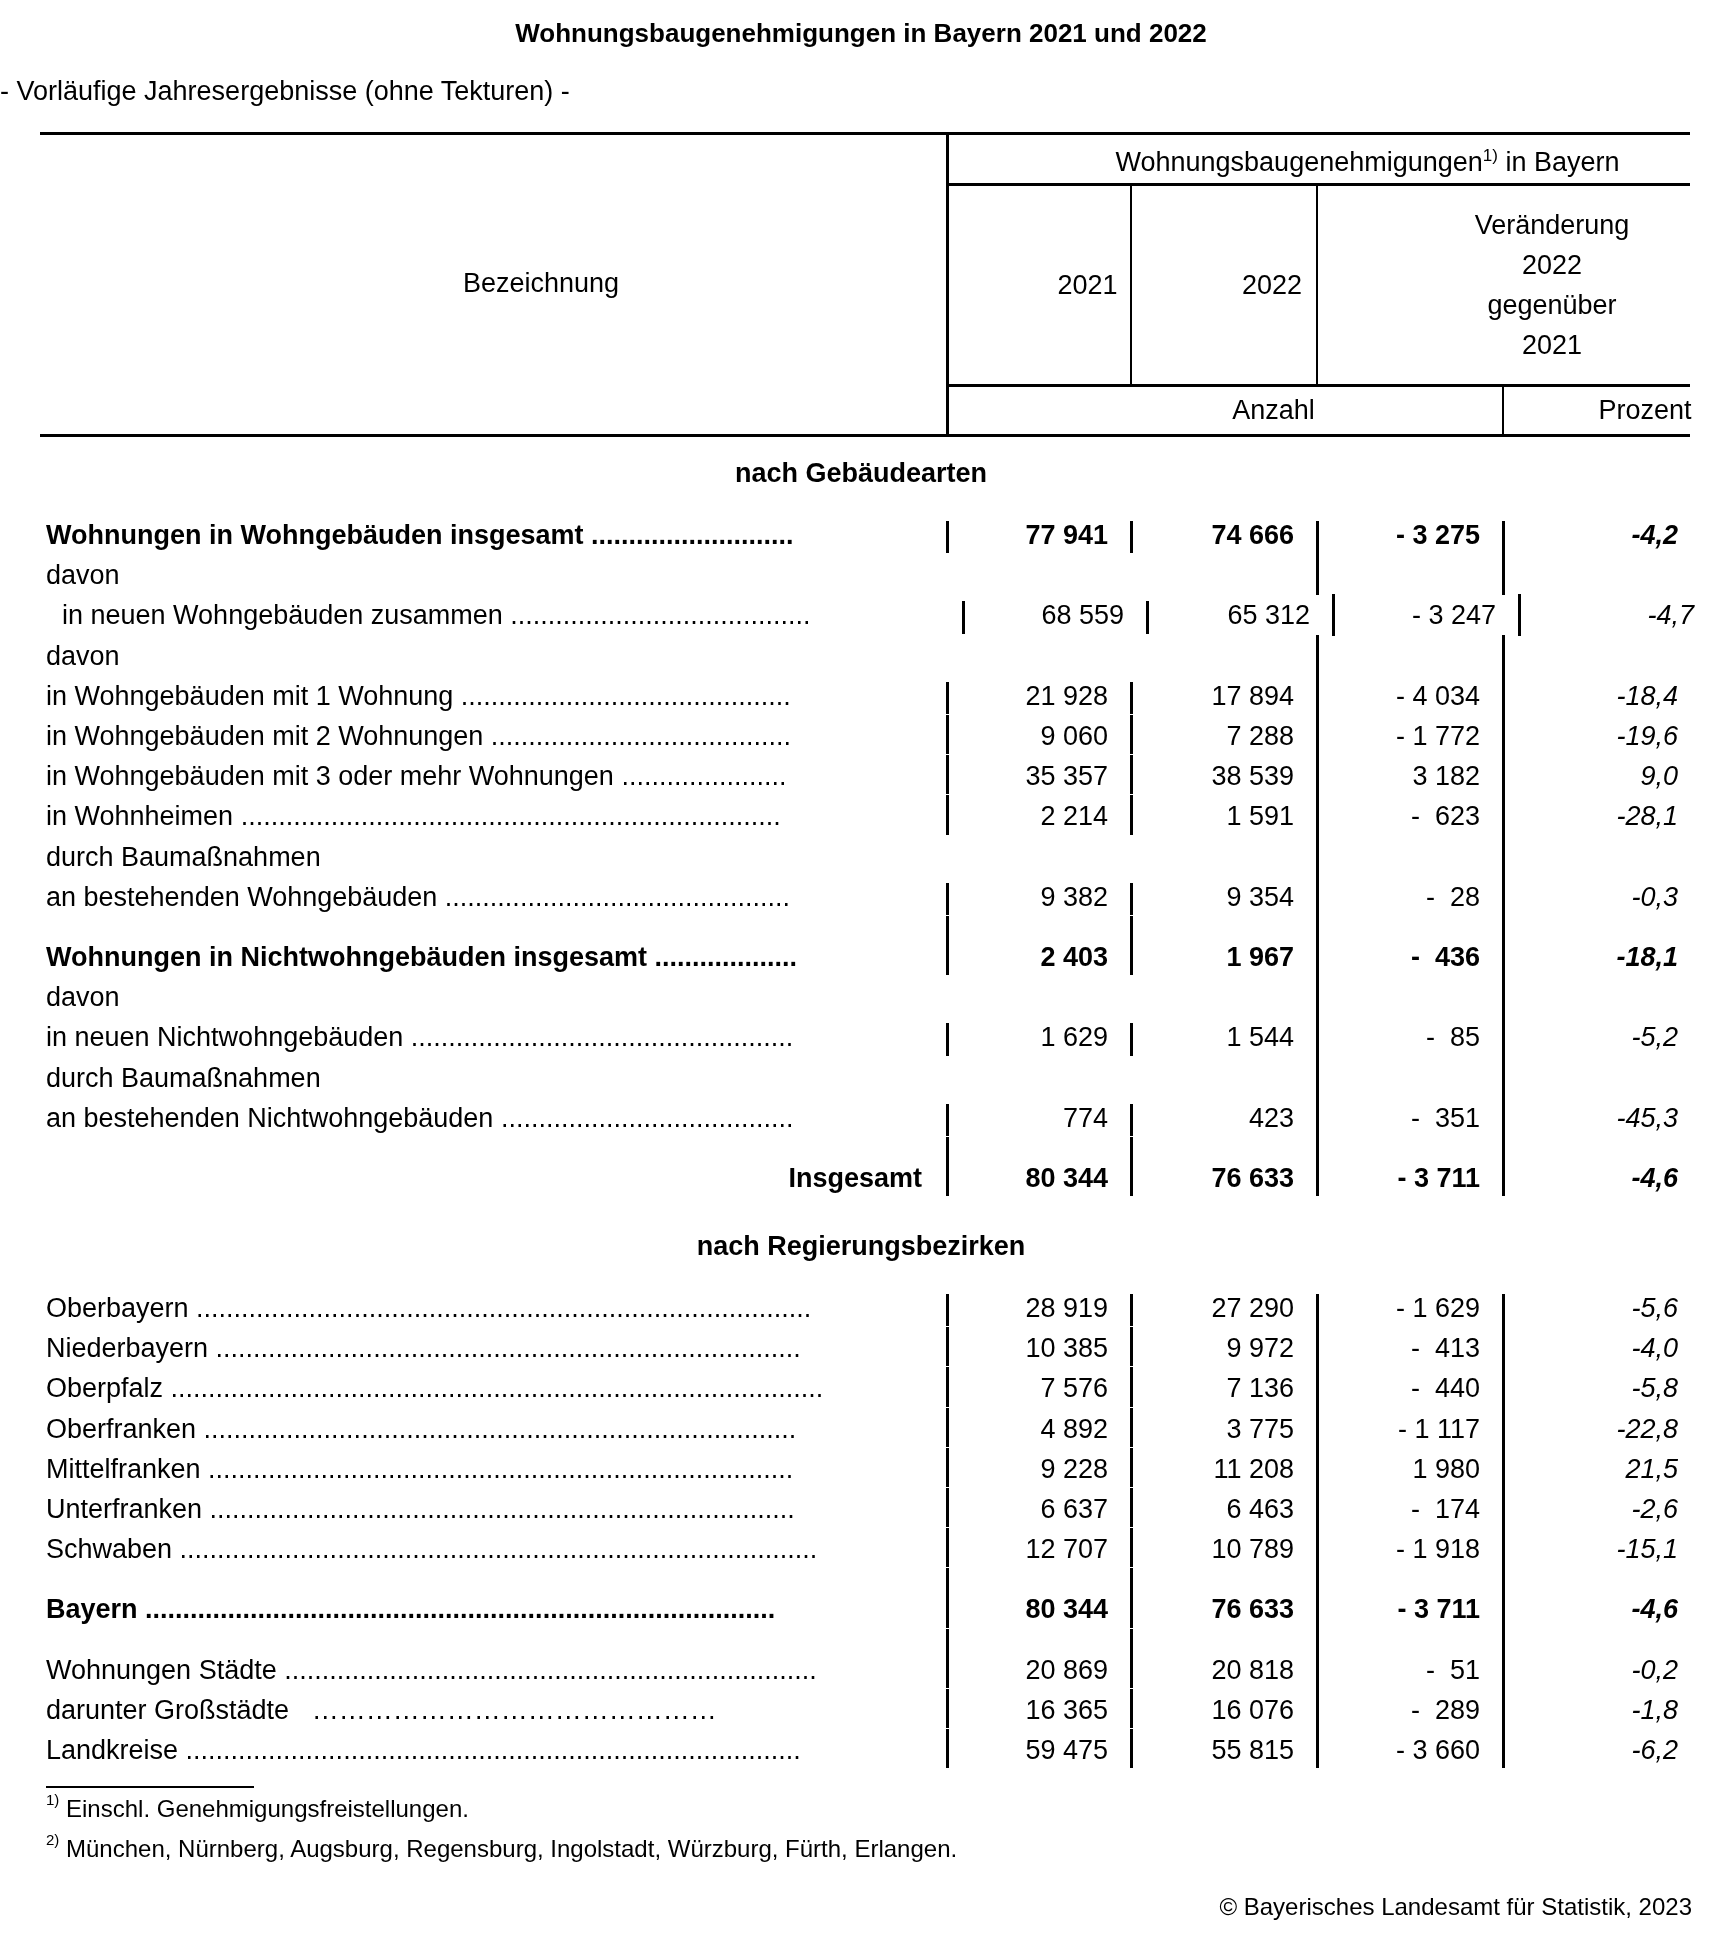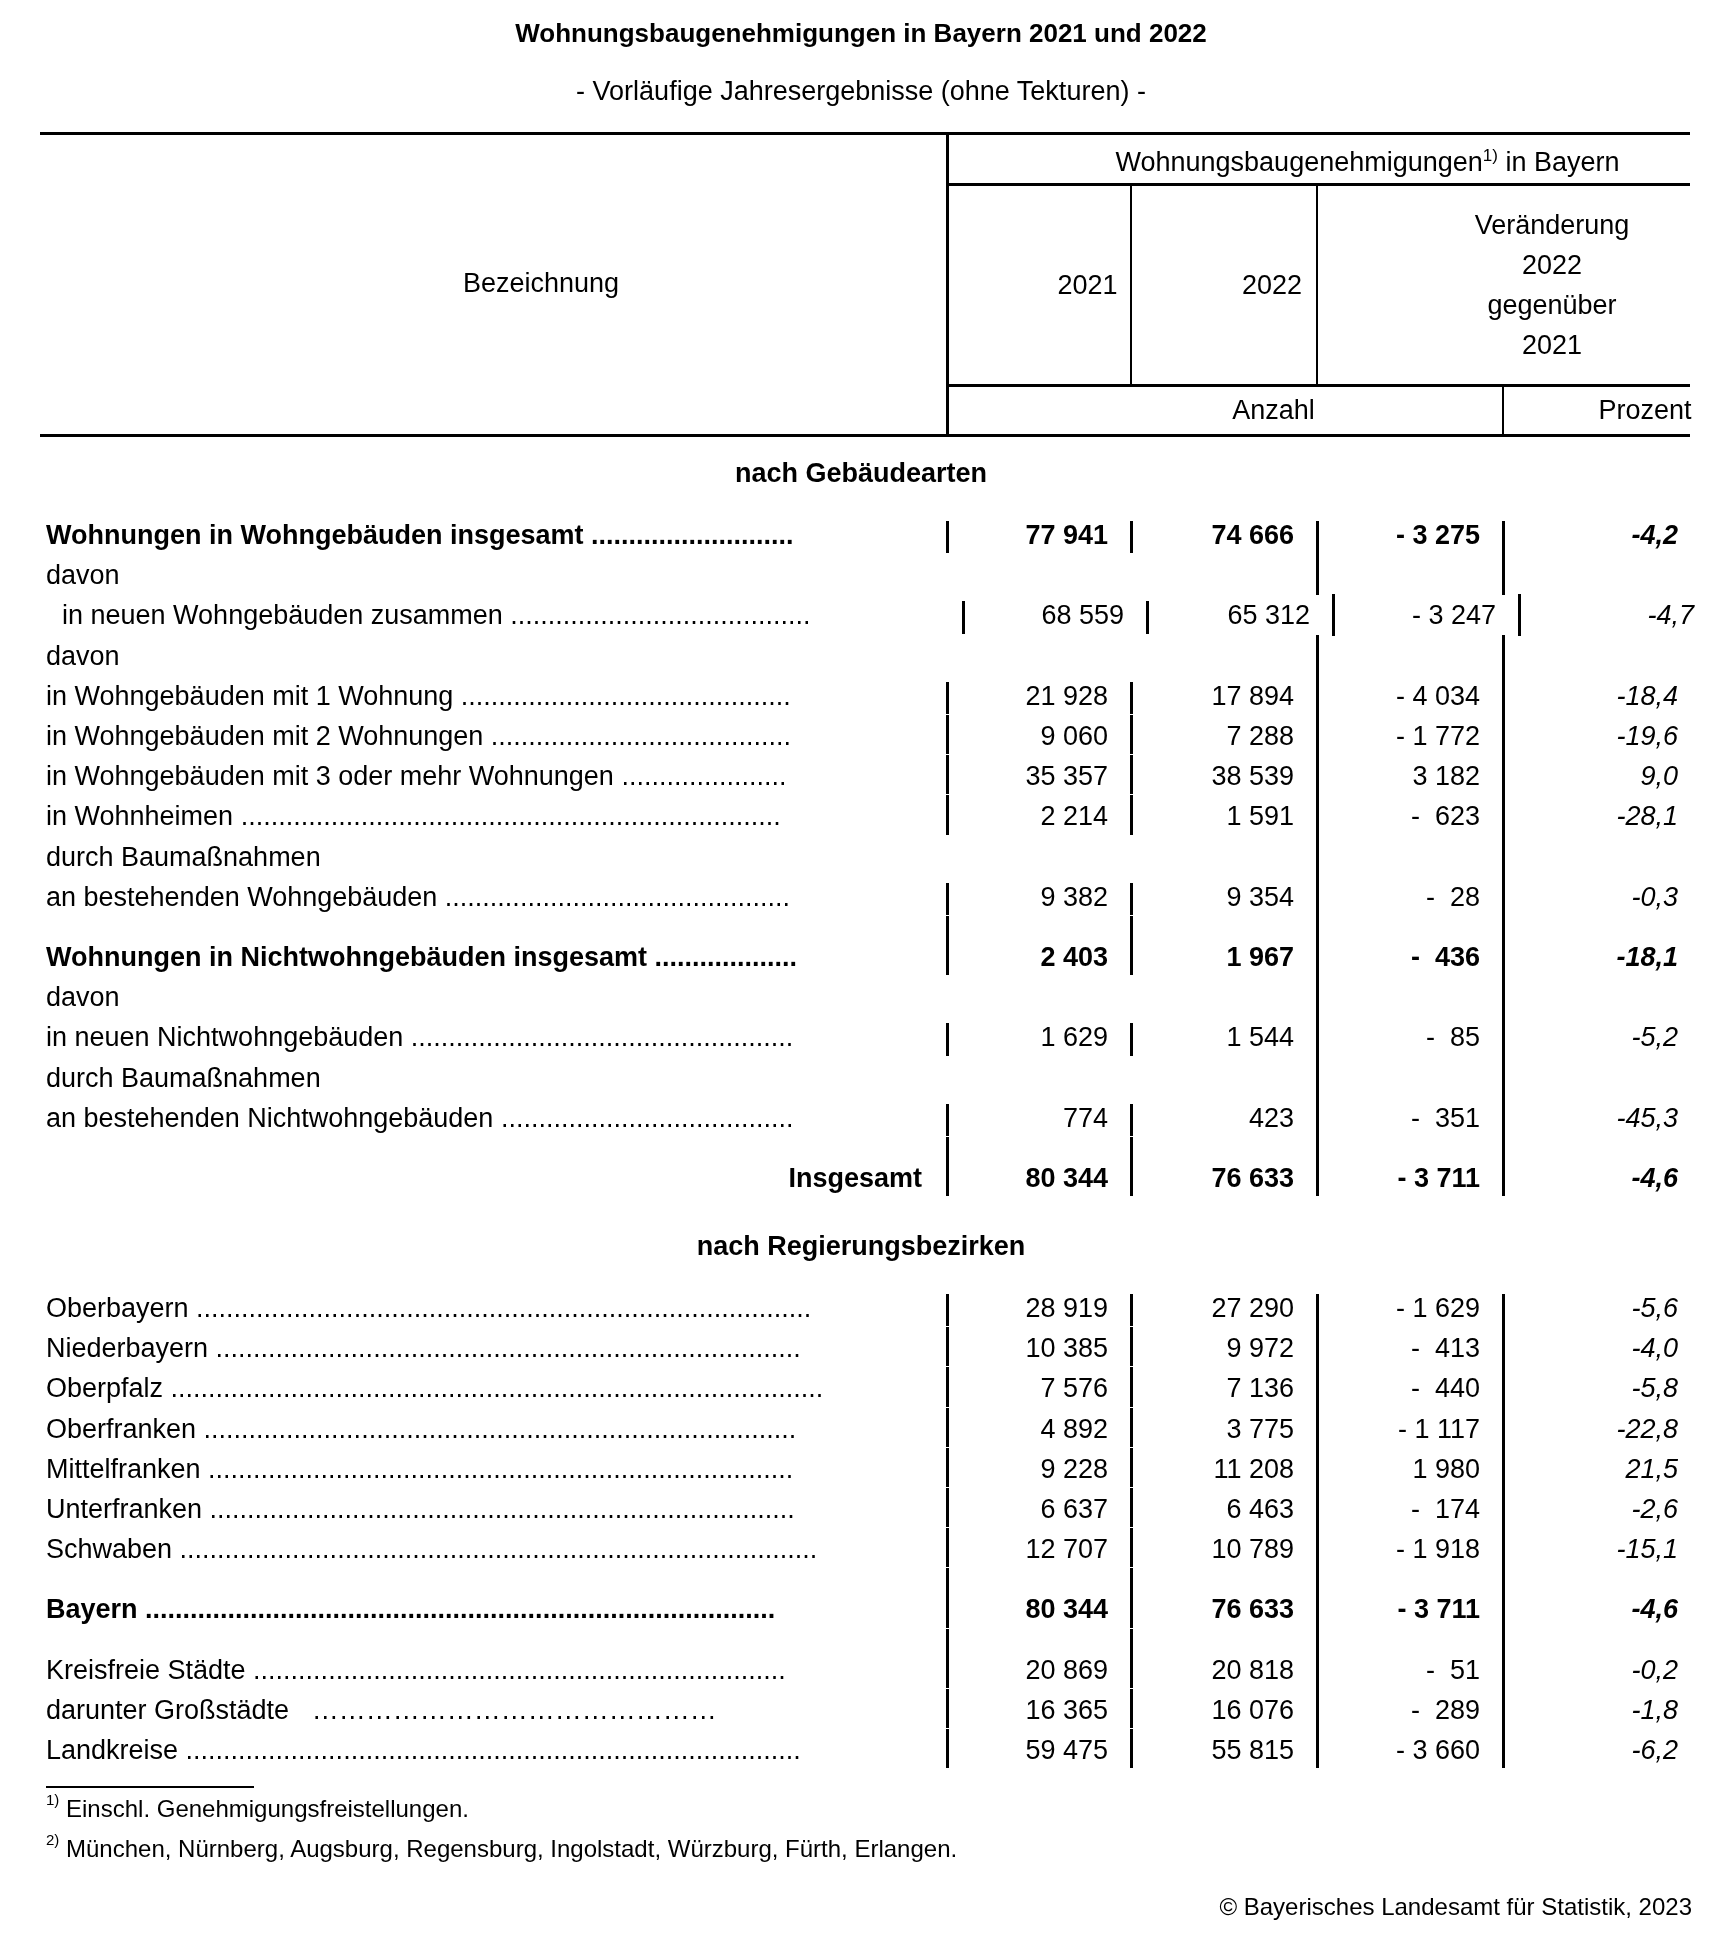--- a/index.html
+++ b/index.html
@@ -1,20 +1,20 @@
 <!DOCTYPE html>
 <html><head>
 <meta charset="utf-8">
 <style>
   html, body { margin:0; padding:0; background:#ffffff; }
   body { width:1722px; height:1945px; position:relative; overflow:hidden;
          font-family:"Liberation Sans", sans-serif; color:#000; }
   .abs { position:absolute; }
   #title { left:0; width:1722px; top:18px; text-align:center; font-size:26px; font-weight:bold; }
-  #subtitle { left:0; width:1722px; top:76px; text-align:center; font-size:27px; }
+  #subtitle { left:0; width:1722px; top:76px; font-size:27px; }
   .hline { position:absolute; background:#000; }
   .vline { position:absolute; background:#000; width:3px; }
   .hdr { position:absolute; font-size:27px; text-align:center; line-height:40px;margin-left:48px; }
   .hdr sup { font-size:17px; vertical-align:top; position:relative; top:-6px; }
   .section { position:absolute; left:0; width:1722px; text-align:center; font-size:27px; font-weight:bold; line-height:40px; }
   .row { position:absolute; left:0; width:1722px; height:40px; font-size:27px; line-height:40px;text-decoration:underline; }
   .row.bold { font-weight:bold; }
   .label { position:absolute; left:46px; width:876px; white-space:nowrap; overflow:hidden; }
   .label.right { text-align:right; left:46px; width:876px; }
   .label sup { font-size:17px; vertical-align:top; position:relative; top:-8px; line-height:0; }
@@ -290,21 +290,21 @@
       <div class="vline" style="left: 946px; top: -21px; height: 59.2px;"></div>
       <div class="vline" style="left: 1130px; top: -21px; height: 59.2px;"></div>
       <div class="vline" style="left: 1316px; top: -21px; height: 61.2px;"></div>
       <div class="vline" style="left: 1502px; top: -21px; height: 61.2px;"></div>
       <div class="num c1">80 344</div>
       <div class="num c2">76 633</div>
       <div class="num c3">- 3 711</div>
       <div class="num c4">-4,6</div>
     </div>
     <div class="row" style="top: 1649.6px;">
-      <div class="label"><span>Kreisfreie Städte</span><span> .......................................................................</span></div>
+      <div class="label"><span>Wohnungen Städte</span><span> .......................................................................</span></div>
       <div class="vline" style="left: 946px; top: -21px; height: 59.2px;"></div>
       <div class="vline" style="left: 1130px; top: -21px; height: 59.2px;"></div>
       <div class="vline" style="left: 1316px; top: -21px; height: 61.2px;"></div>
       <div class="vline" style="left: 1502px; top: -21px; height: 61.2px;"></div>
       <div class="num c1">20 869</div>
       <div class="num c2">20 818</div>
       <div class="num c3">-  51</div>
       <div class="num c4">-0,2</div>
     </div>
     <div class="row" style="top: 1689.8px;">

